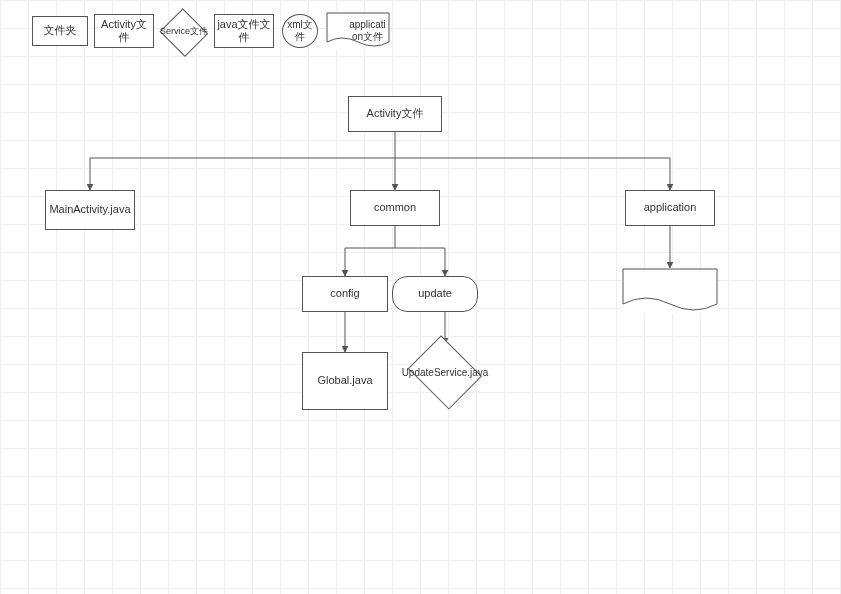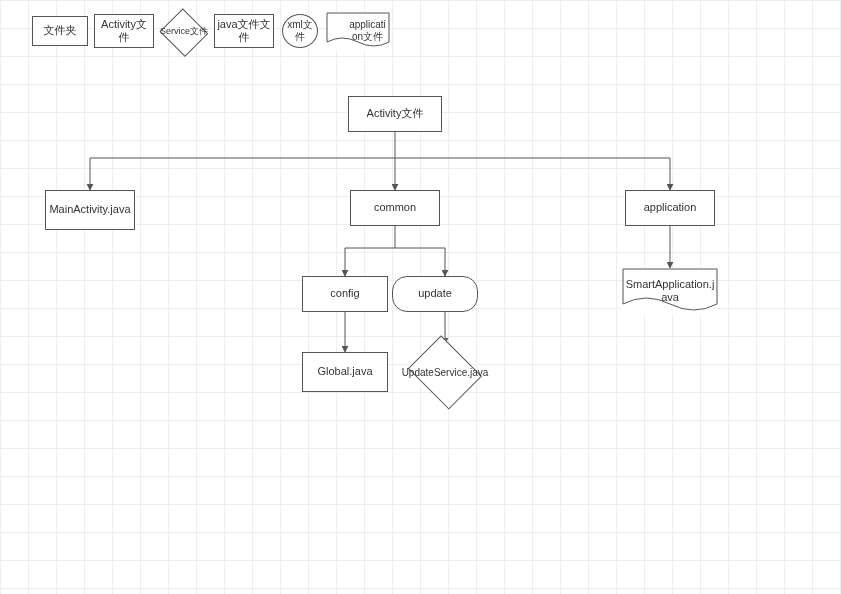--- a/index.html
+++ b/index.html
@@ -153,26 +153,25 @@
   <span>application</span>
 </div>
 
 <div class="node rect" style="left:302px; top:276px; width:86px; height:36px;">
   <span>config</span>
 </div>
 <div class="node rect" style="left:392px; top:276px; width:86px; height:36px;border-radius:15px;">
   <span>update</span>
 </div>
 
-<div class="node rounded" style="left:302px; top:352px; width:86px; height:40px;">
+<div class="node rounded" style="left:302px; top:352px; width:86px; height:58px;">
   <span>Global.java</span>
 </div>
 <div class="diamond-wrap" style="left:405px; top:340px; width:80px; height:64px;">
   <div class="diamond-shape"></div>
   <span class="diamond-text">UpdateService.java</span>
 </div>
 
 <div class="node" style="left:622px; top:268px; width:96px; height:46px;">
   <svg class="wave-svg" viewBox="0 0 96 46" preserveAspectRatio="none">
     <path d="M1 1 H95 V36 Q72 48 48 36 Q24 24 1 36 Z" fill="#fff" stroke="#555" stroke-width="1"></path>
   </svg>
-  <span class="wave-text">SmartApplication.java</span>
 </div>
 
 </body></html>

